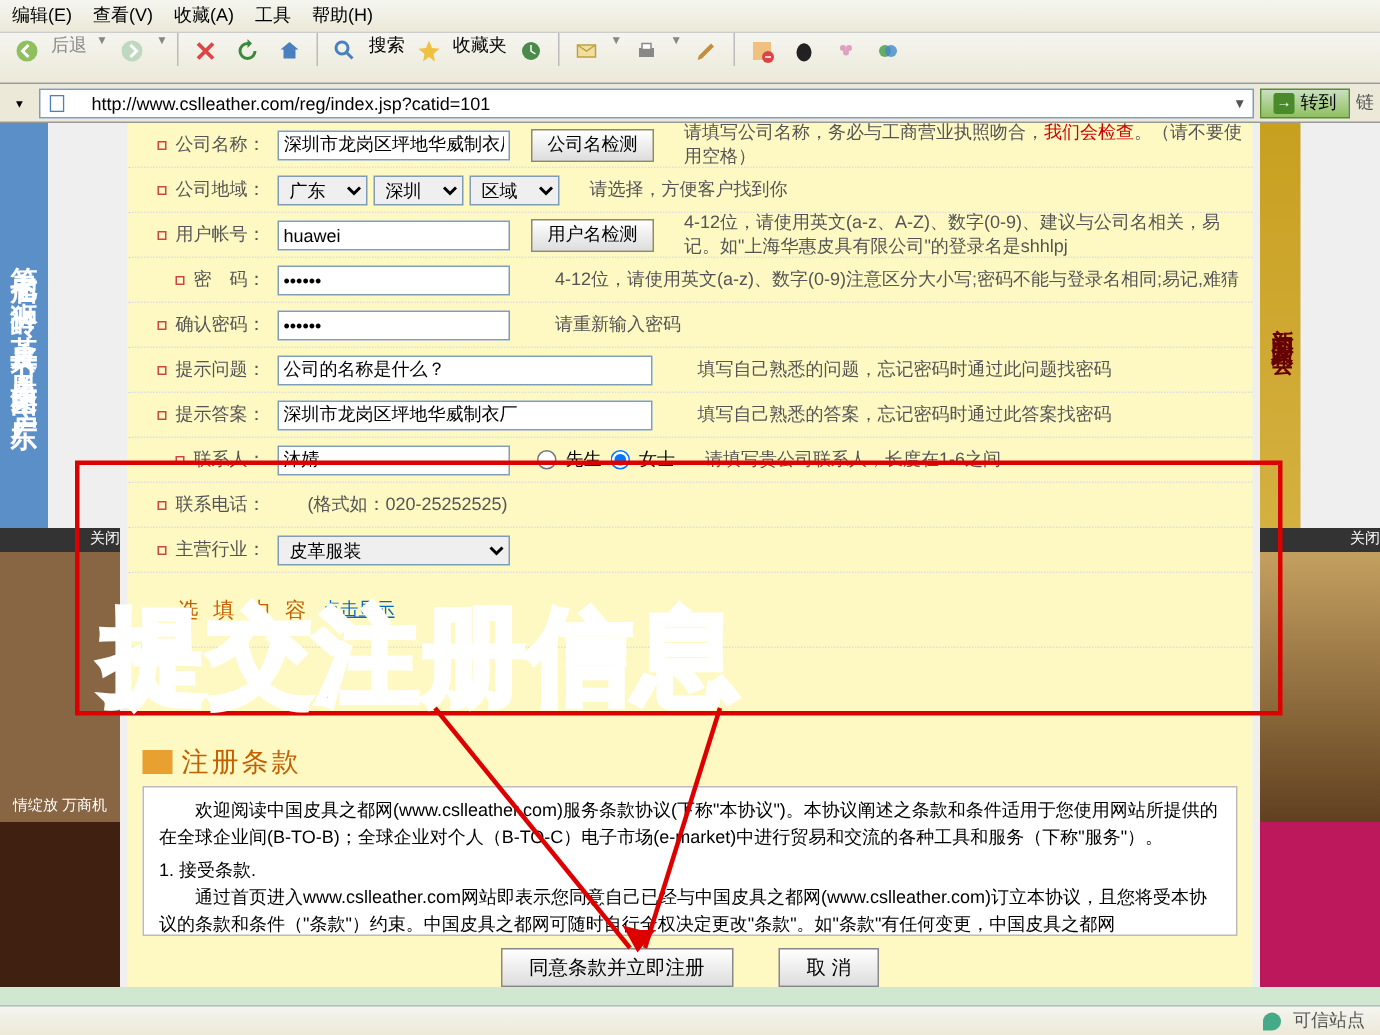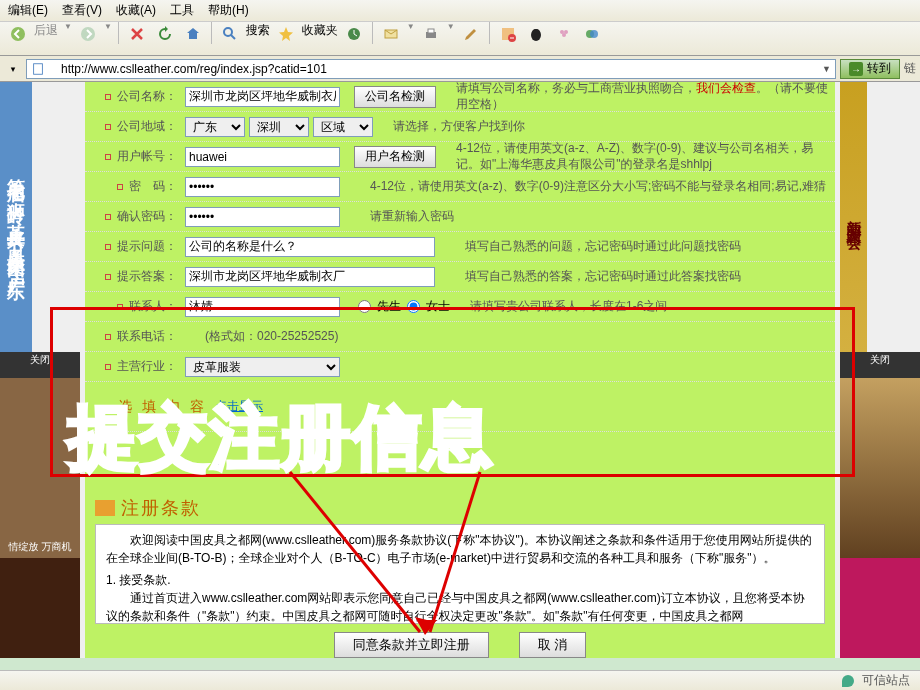--- a/index.html
+++ b/index.html
@@ -21,26 +21,26 @@
 .gobtn { height: 20px; padding: 0 8px; background: linear-gradient(#c8e0c0, #8fbf5f); border: 1px solid #5a8a3a; display: flex; align-items: center; gap: 4px; }
 .gobtn .arrow { width: 14px; height: 14px; background: #4a8a2a; border-radius: 2px; display: flex; align-items: center; justify-content: center; color: #fff; font-size: 10px; }
 
 
 .content { position: relative; height: 592px; background: #efefef; }
 .adcol { position: absolute; top: 0; width: 80px; height: 580px; }
 .adcol.left { left: 0; }
 .adcol.right { right: 0; }
 .adbanner { height: 270px; background: #5a8fc8; color: #fff; font-size: 18px; font-weight: bold; writing-mode: vertical-rl; display: flex; align-items: center; justify-content: center; padding: 10px 4px; letter-spacing: 4px; text-align: center; }
 .adbanner.yellow { font-size: 15px; background: linear-gradient(#c8a020, #d4b040); color: #600; }
-.adclose { height: 26px; background: #333; color: #fff; font-size: 10px; text-align: center; line-height: 16px; }
+.adclose { height: 16px; background: #333; color: #fff; font-size: 10px; text-align: right; line-height: 16px; }
 .adimg { height: 180px; background: #864; position: relative; }
 .adimg.r1 { background: linear-gradient(#c4a060, #604020); }
 .adimg .adtxt { position: absolute; bottom: 4px; left: 2px; right: 2px; color: #fff; font-size: 10px; text-align: center; }
 
-.formarea { position: absolute; left: 85px; right: 85px; top: 0; bottom: 12px; background: #bef264; }
+.formarea { position: absolute; left: 85px; right: 85px; top: 0; bottom: 12px; background: #fef9c3; }
 .formrow { display: flex; align-items: center; height: 30px; border-bottom: 1px dotted #ddd; }
 .formlabel { width: 100px; text-align: right; padding-right: 8px; color: #555; font-size: 12px; }
 .formlabel .bullet { display: inline-block; width: 6px; height: 6px; border: 1px solid #c44; margin-right: 6px; vertical-align: middle; }
 .forminput { width: 165px; }
 .forminput input, .forminput select { width: 155px; height: 20px; border: 1px solid #7f9db9; padding: 0 3px; font-size: 12px; }
 .forminput select.short { width: 60px; }
 .formbtn { height: 22px; padding: 0 10px; border: 1px solid #888; background: linear-gradient(#fff, #ddd); font-size: 12px; margin-left: 4px; }
 .formhint { flex: 1; padding-left: 20px; color: #555; font-size: 12px; line-height: 1.3; }
 .formhint .red { color: #c00; }
 

